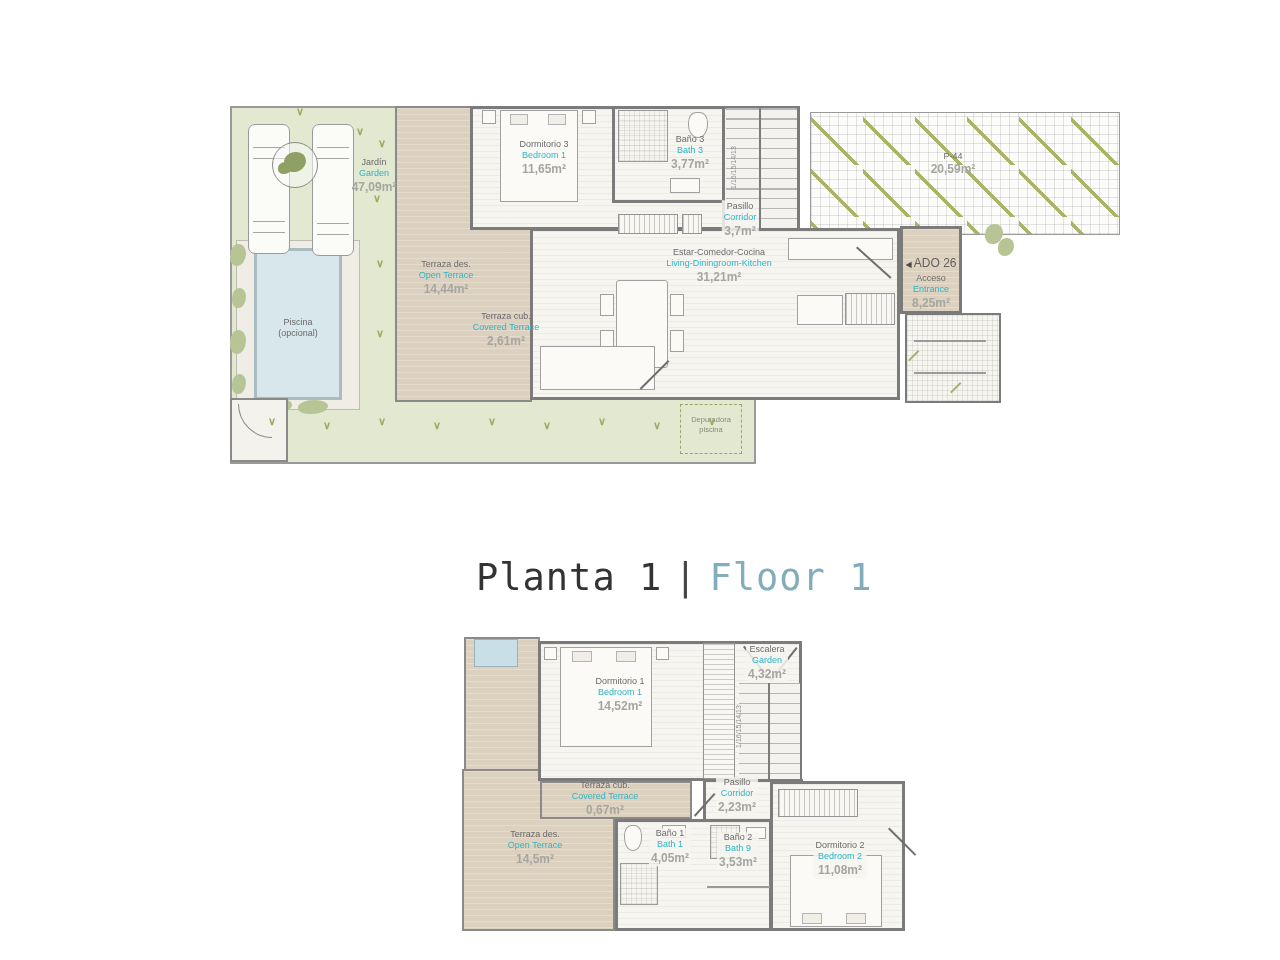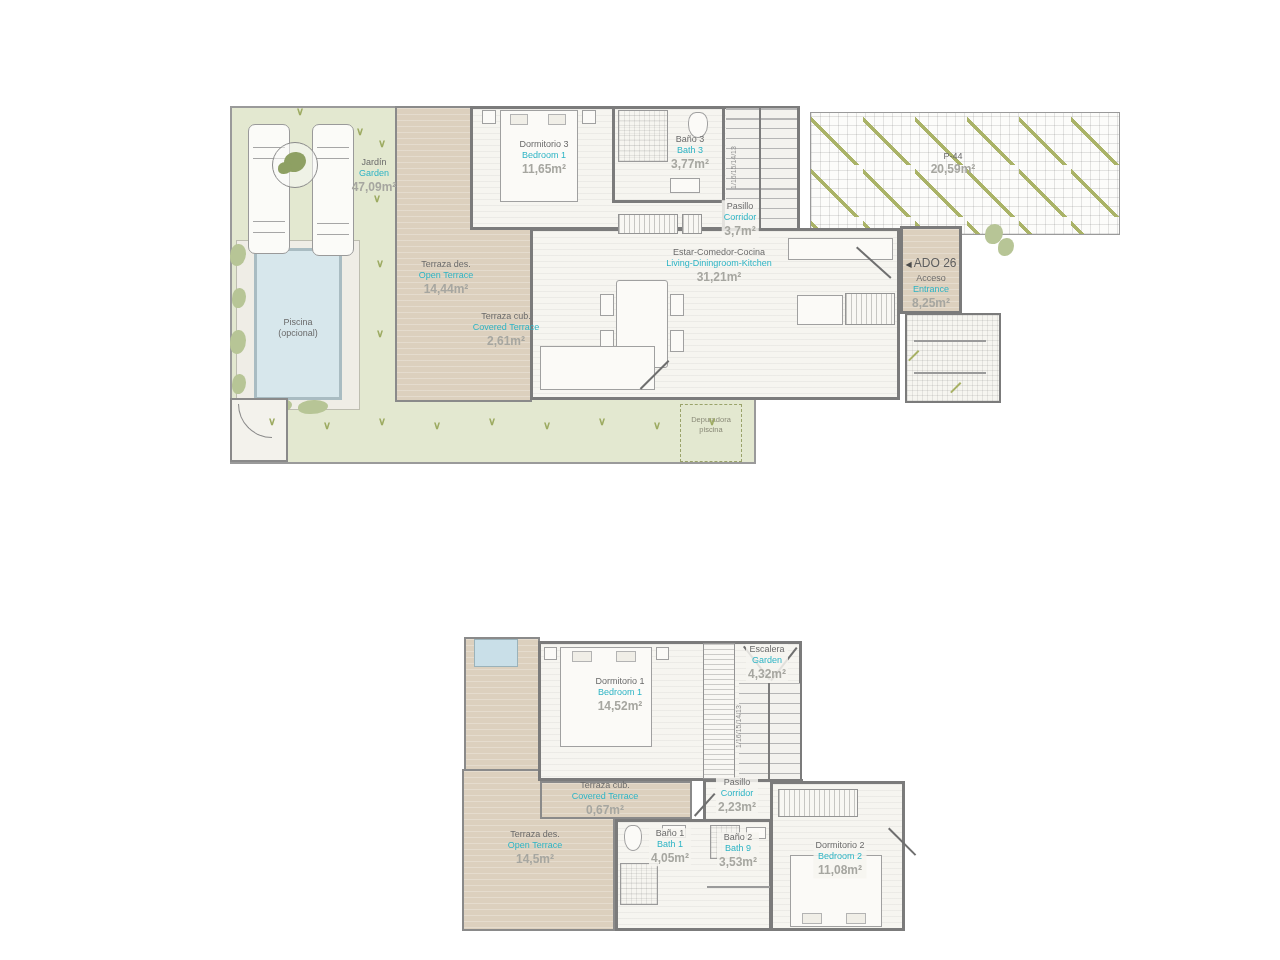--- a/index.html
+++ b/index.html
@@ -65,20 +65,23 @@
   .car .glass{position:absolute;left:4px;right:4px;height:10px;border-top:1.5px solid #a6a6a6;border-bottom:1.5px solid #a6a6a6;}
   .tree{position:absolute;border:1.5px solid #8a8a8a;border-radius:50%;background:rgba(250,250,247,.55);box-sizing:border-box;}
   .door-arc{position:absolute;border:1.2px solid #8a8a8a;border-top:none;border-right:none;
             border-radius:0 0 0 100%;box-sizing:border-box;background:transparent;}
 </style>
 </head>
 <body>
 
 <div class="canvas">
 
+  <div class="title" style="left:476px;top:556px;">
+    <span class="t-es">Planta 1</span><span class="t-sep">|</span><span class="t-en">Floor 1</span>
+  </div>
 
   <div class="plan" style="left:228px;top:98px;width:895px;height:372px;">
 
     <div class="abs green" style="left:2px;top:8px;width:526px;height:358px;border:2px solid #9a9a9a;"></div>
 
     <div class="abs p55" style="left:582px;top:14px;width:310px;height:123px;"></div>
 
     <div class="abs tan" style="left:167px;top:8px;width:137px;height:296px;border:2px solid #8a8a8a;"></div>
 
     <div class="abs floor" style="left:242px;top:8px;width:330px;height:124px;"></div>
@@ -110,21 +113,21 @@
     <div class="car" style="left:84px;top:26px;width:42px;height:132px;">
       <div class="glass" style="top:22px;"></div>
       <div class="glass" style="bottom:20px;"></div>
     </div>
     <div class="tree" style="left:44px;top:44px;width:46px;height:46px;"></div>
     <div class="abs blob" style="left:56px;top:54px;width:22px;height:20px;"></div>
     <div class="abs blob" style="left:50px;top:64px;width:14px;height:12px;"></div>
 
     <div class="abs" style="left:2px;top:300px;width:58px;height:64px;background:#f3f2ec;border:2px solid #8a8a8a;box-sizing:border-box;"></div>
     <div class="door-arc" style="left:10px;top:306px;width:34px;height:34px;"></div>
-    <div class="abs dashed-box" style="left:452px;top:306px;width:62px;height:58px;">
+    <div class="abs dashed-box" style="left:452px;top:306px;width:62px;height:50px;">
       <div class="small-label" style="margin-top:10px;">
         <span>Depuradora</span><br>
         <span>piscina</span>
       </div>
     </div>
 
     <span class="grass" style="left:68px;top:8px;"></span>
     <span class="grass" style="left:128px;top:28px;"></span>
     <span class="grass" style="left:145px;top:95px;"></span>
     <span class="grass" style="left:150px;top:40px;"></span>

